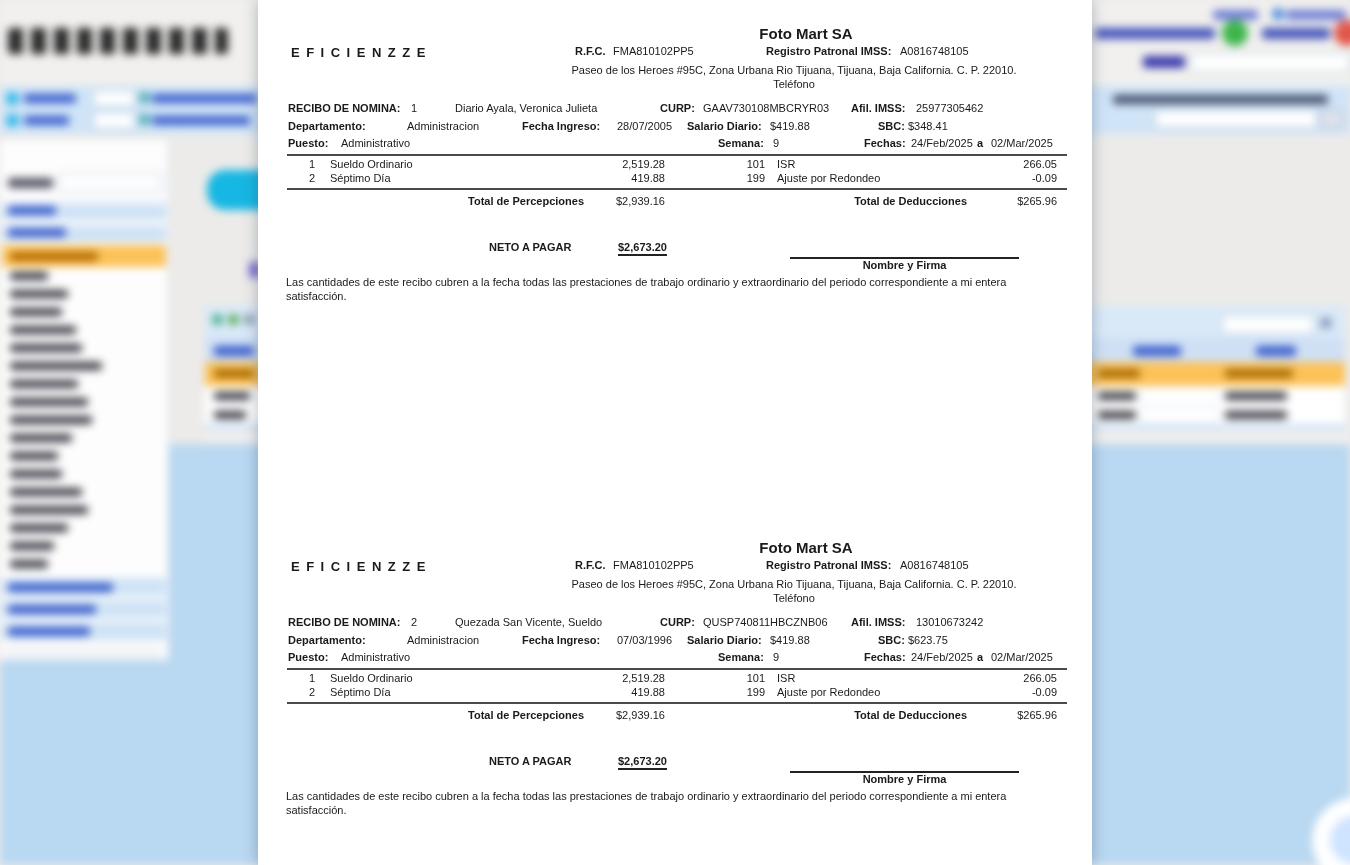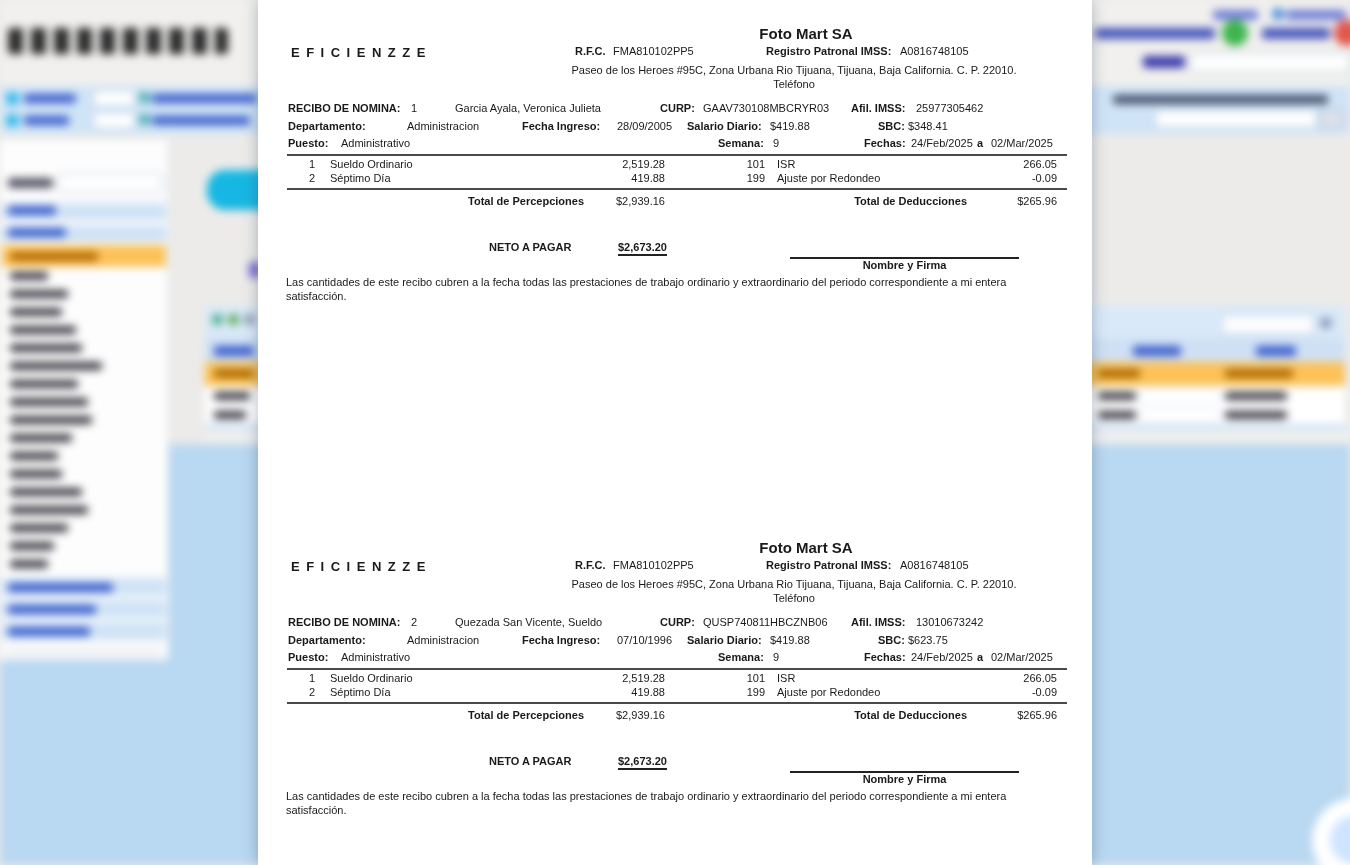--- a/index.html
+++ b/index.html
@@ -138,30 +138,30 @@
       <div class="t logo" style="left:33px;top:21px;">EFICIENZZE</div>
       <span class="t bold" style="left:317px;top:21px;">R.F.C.</span>
       <span class="t" style="left:355px;top:21px;">FMA810102PP5</span>
       <span class="t bold" style="left:508px;top:21px;">Registro Patronal IMSS:</span>
       <span class="t" style="left:642px;top:21px;">A0816748105</span>
       <div class="t ctr" style="left:76px;top:40px;width:920px;">Paseo de los Heroes #95C, Zona Urbana Rio Tijuana, Tijuana, Baja California. C. P. 22010.</div>
       <div class="t ctr" style="left:76px;top:54px;width:920px;">Teléfono</div>
 
       <span class="t bold" style="left:30px;top:78px;">RECIBO DE NOMINA:</span>
       <span class="t" style="left:153px;top:78px;">1</span>
-      <span class="t" style="left:197px;top:78px;">Garcia Ayala, Veronica Julieta</span>
+      <span class="t" style="left:197px;top:78px;">Diario Ayala, Veronica Julieta</span>
       <span class="t bold" style="left:402px;top:78px;">CURP:</span>
       <span class="t" style="left:445px;top:78px;">GAAV730108MBCRYR03</span>
       <span class="t bold" style="left:593px;top:78px;">Afil. IMSS:</span>
       <span class="t" style="left:658px;top:78px;">25977305462</span>
 
       <span class="t bold" style="left:30px;top:96px;">Departamento:</span>
       <span class="t" style="left:149px;top:96px;">Administracion</span>
       <span class="t bold" style="left:264px;top:96px;">Fecha Ingreso:</span>
-      <span class="t" style="left:359px;top:96px;">28/09/2005</span>
+      <span class="t" style="left:359px;top:96px;">28/07/2005</span>
       <span class="t bold" style="left:429px;top:96px;">Salario Diario:</span>
       <span class="t" style="left:512px;top:96px;">$419.88</span>
       <span class="t bold" style="left:620px;top:96px;">SBC:</span>
       <span class="t" style="left:650px;top:96px;">$348.41</span>
 
       <span class="t bold" style="left:30px;top:113px;">Puesto:</span>
       <span class="t" style="left:83px;top:113px;">Administrativo</span>
       <span class="t bold" style="left:460px;top:113px;">Semana:</span>
       <span class="t" style="left:515px;top:113px;">9</span>
       <span class="t bold" style="left:606px;top:113px;">Fechas:</span>
@@ -215,21 +215,21 @@
       <span class="t" style="left:153px;top:78px;">2</span>
       <span class="t" style="left:197px;top:78px;">Quezada San Vicente, Sueldo</span>
       <span class="t bold" style="left:402px;top:78px;">CURP:</span>
       <span class="t" style="left:445px;top:78px;">QUSP740811HBCZNB06</span>
       <span class="t bold" style="left:593px;top:78px;">Afil. IMSS:</span>
       <span class="t" style="left:658px;top:78px;">13010673242</span>
 
       <span class="t bold" style="left:30px;top:96px;">Departamento:</span>
       <span class="t" style="left:149px;top:96px;">Administracion</span>
       <span class="t bold" style="left:264px;top:96px;">Fecha Ingreso:</span>
-      <span class="t" style="left:359px;top:96px;">07/10/1996</span>
+      <span class="t" style="left:359px;top:96px;">07/03/1996</span>
       <span class="t bold" style="left:429px;top:96px;">Salario Diario:</span>
       <span class="t" style="left:512px;top:96px;">$419.88</span>
       <span class="t bold" style="left:620px;top:96px;">SBC:</span>
       <span class="t" style="left:650px;top:96px;">$623.75</span>
 
       <span class="t bold" style="left:30px;top:113px;">Puesto:</span>
       <span class="t" style="left:83px;top:113px;">Administrativo</span>
       <span class="t bold" style="left:460px;top:113px;">Semana:</span>
       <span class="t" style="left:515px;top:113px;">9</span>
       <span class="t bold" style="left:606px;top:113px;">Fechas:</span>

